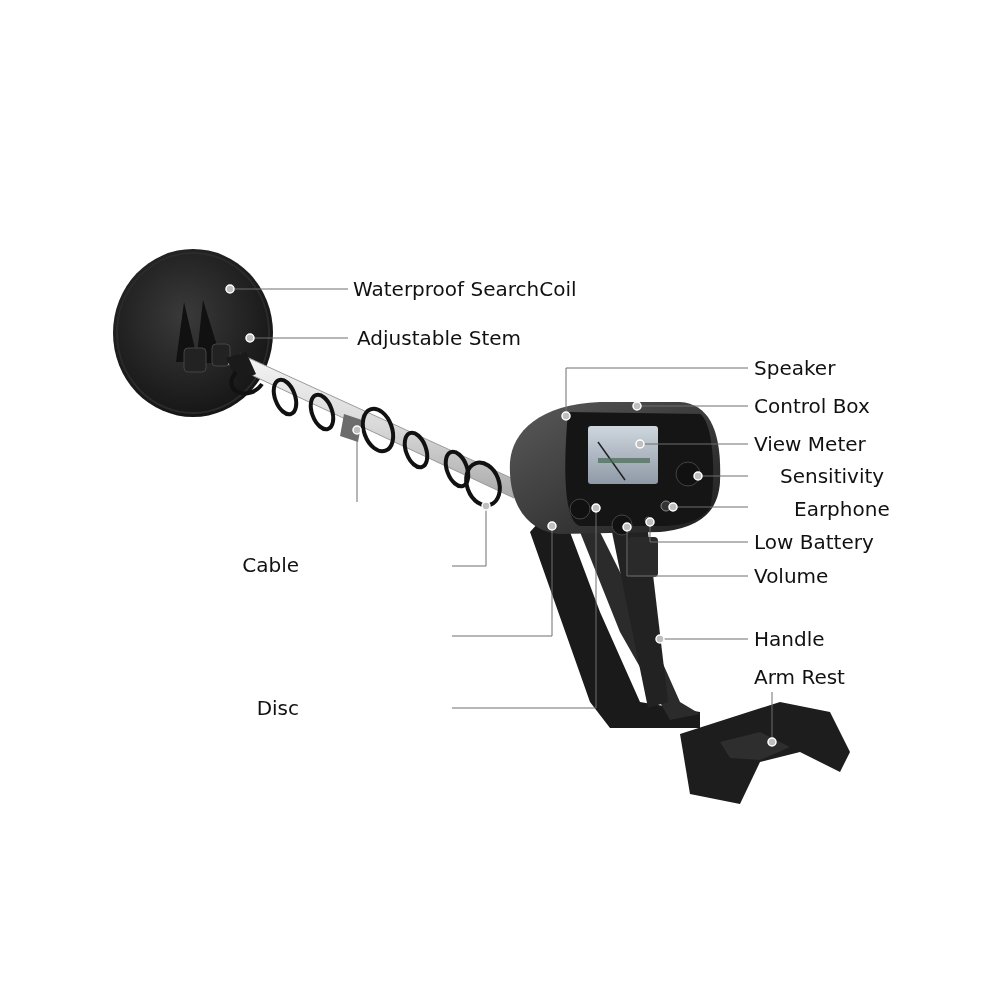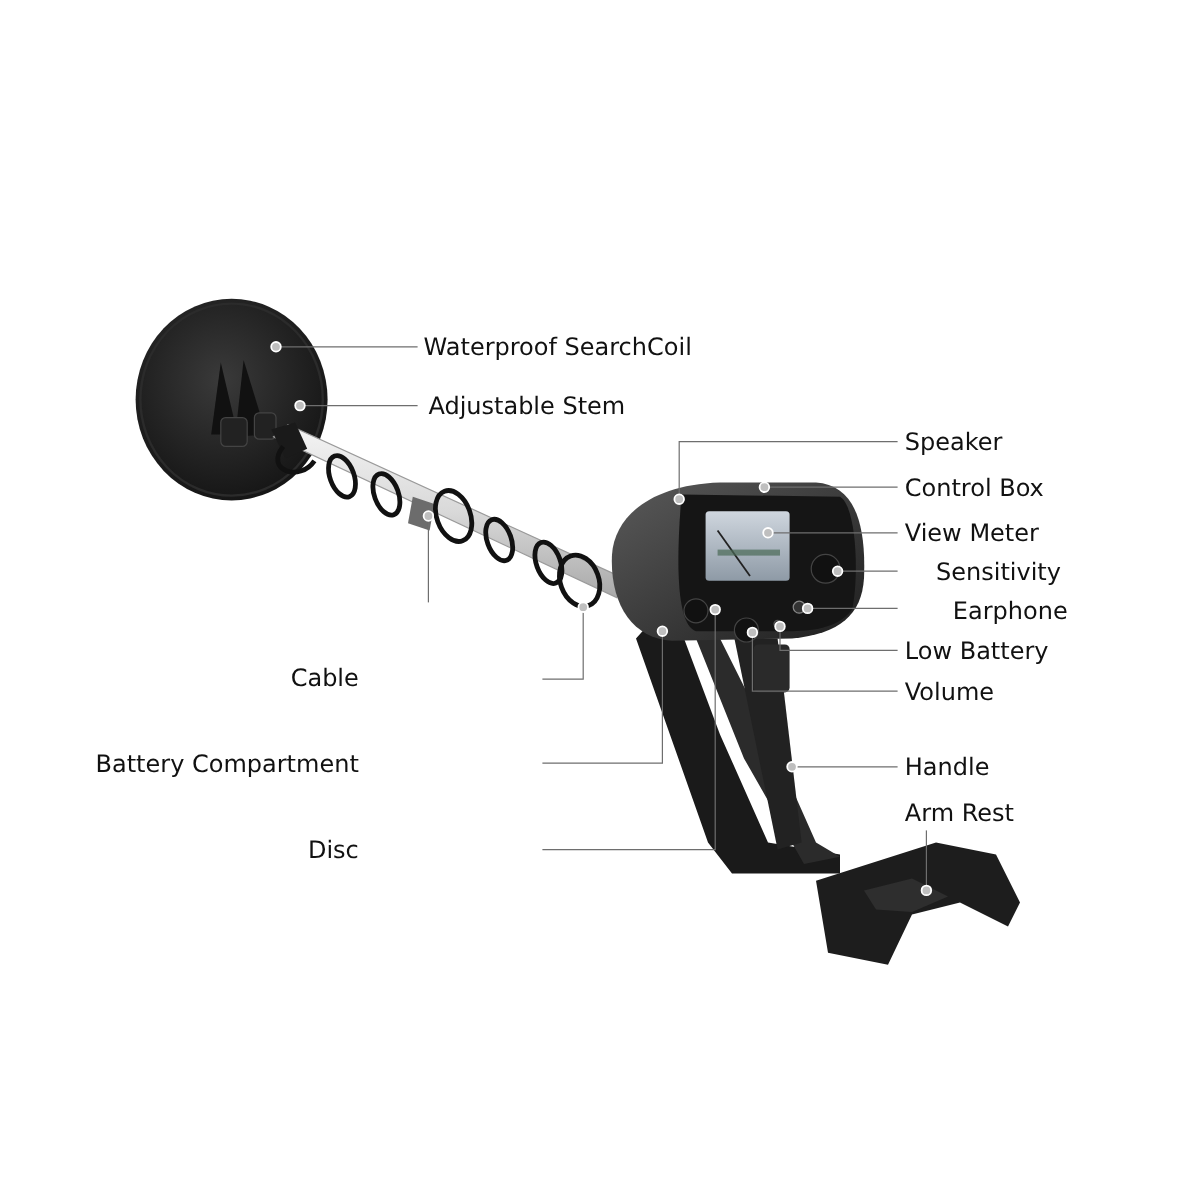--- a/index.html
+++ b/index.html
@@ -138,15 +138,14 @@
   <div class="label right" style="left:754px; top:383px;">Control Box</div>
   <div class="label right" style="left:754px; top:421px;">View Meter</div>
   <div class="label right" style="left:754px; top:453px;margin-left:26px;">Sensitivity</div>
   <div class="label right" style="left:754px; top:486px;margin-left:40px;">Earphone</div>
   <div class="label right" style="left:754px; top:519px;">Low Battery</div>
   <div class="label right" style="left:754px; top:553px;">Volume</div>
   <div class="label right" style="left:754px; top:616px;text-align:right;">Handle</div>
   <div class="label right" style="left:754px; top:654px;text-align:right;">Arm Rest</div>
 
   <div class="label left" style="right:560px; top:542px;">Cable</div>
-  <div class="label left" style="right:560px; top:613px;">Battery Compartment</div>
   <div class="label left" style="right:560px; top:685px;">Disc</div>
 </div>
 
 </body></html>

